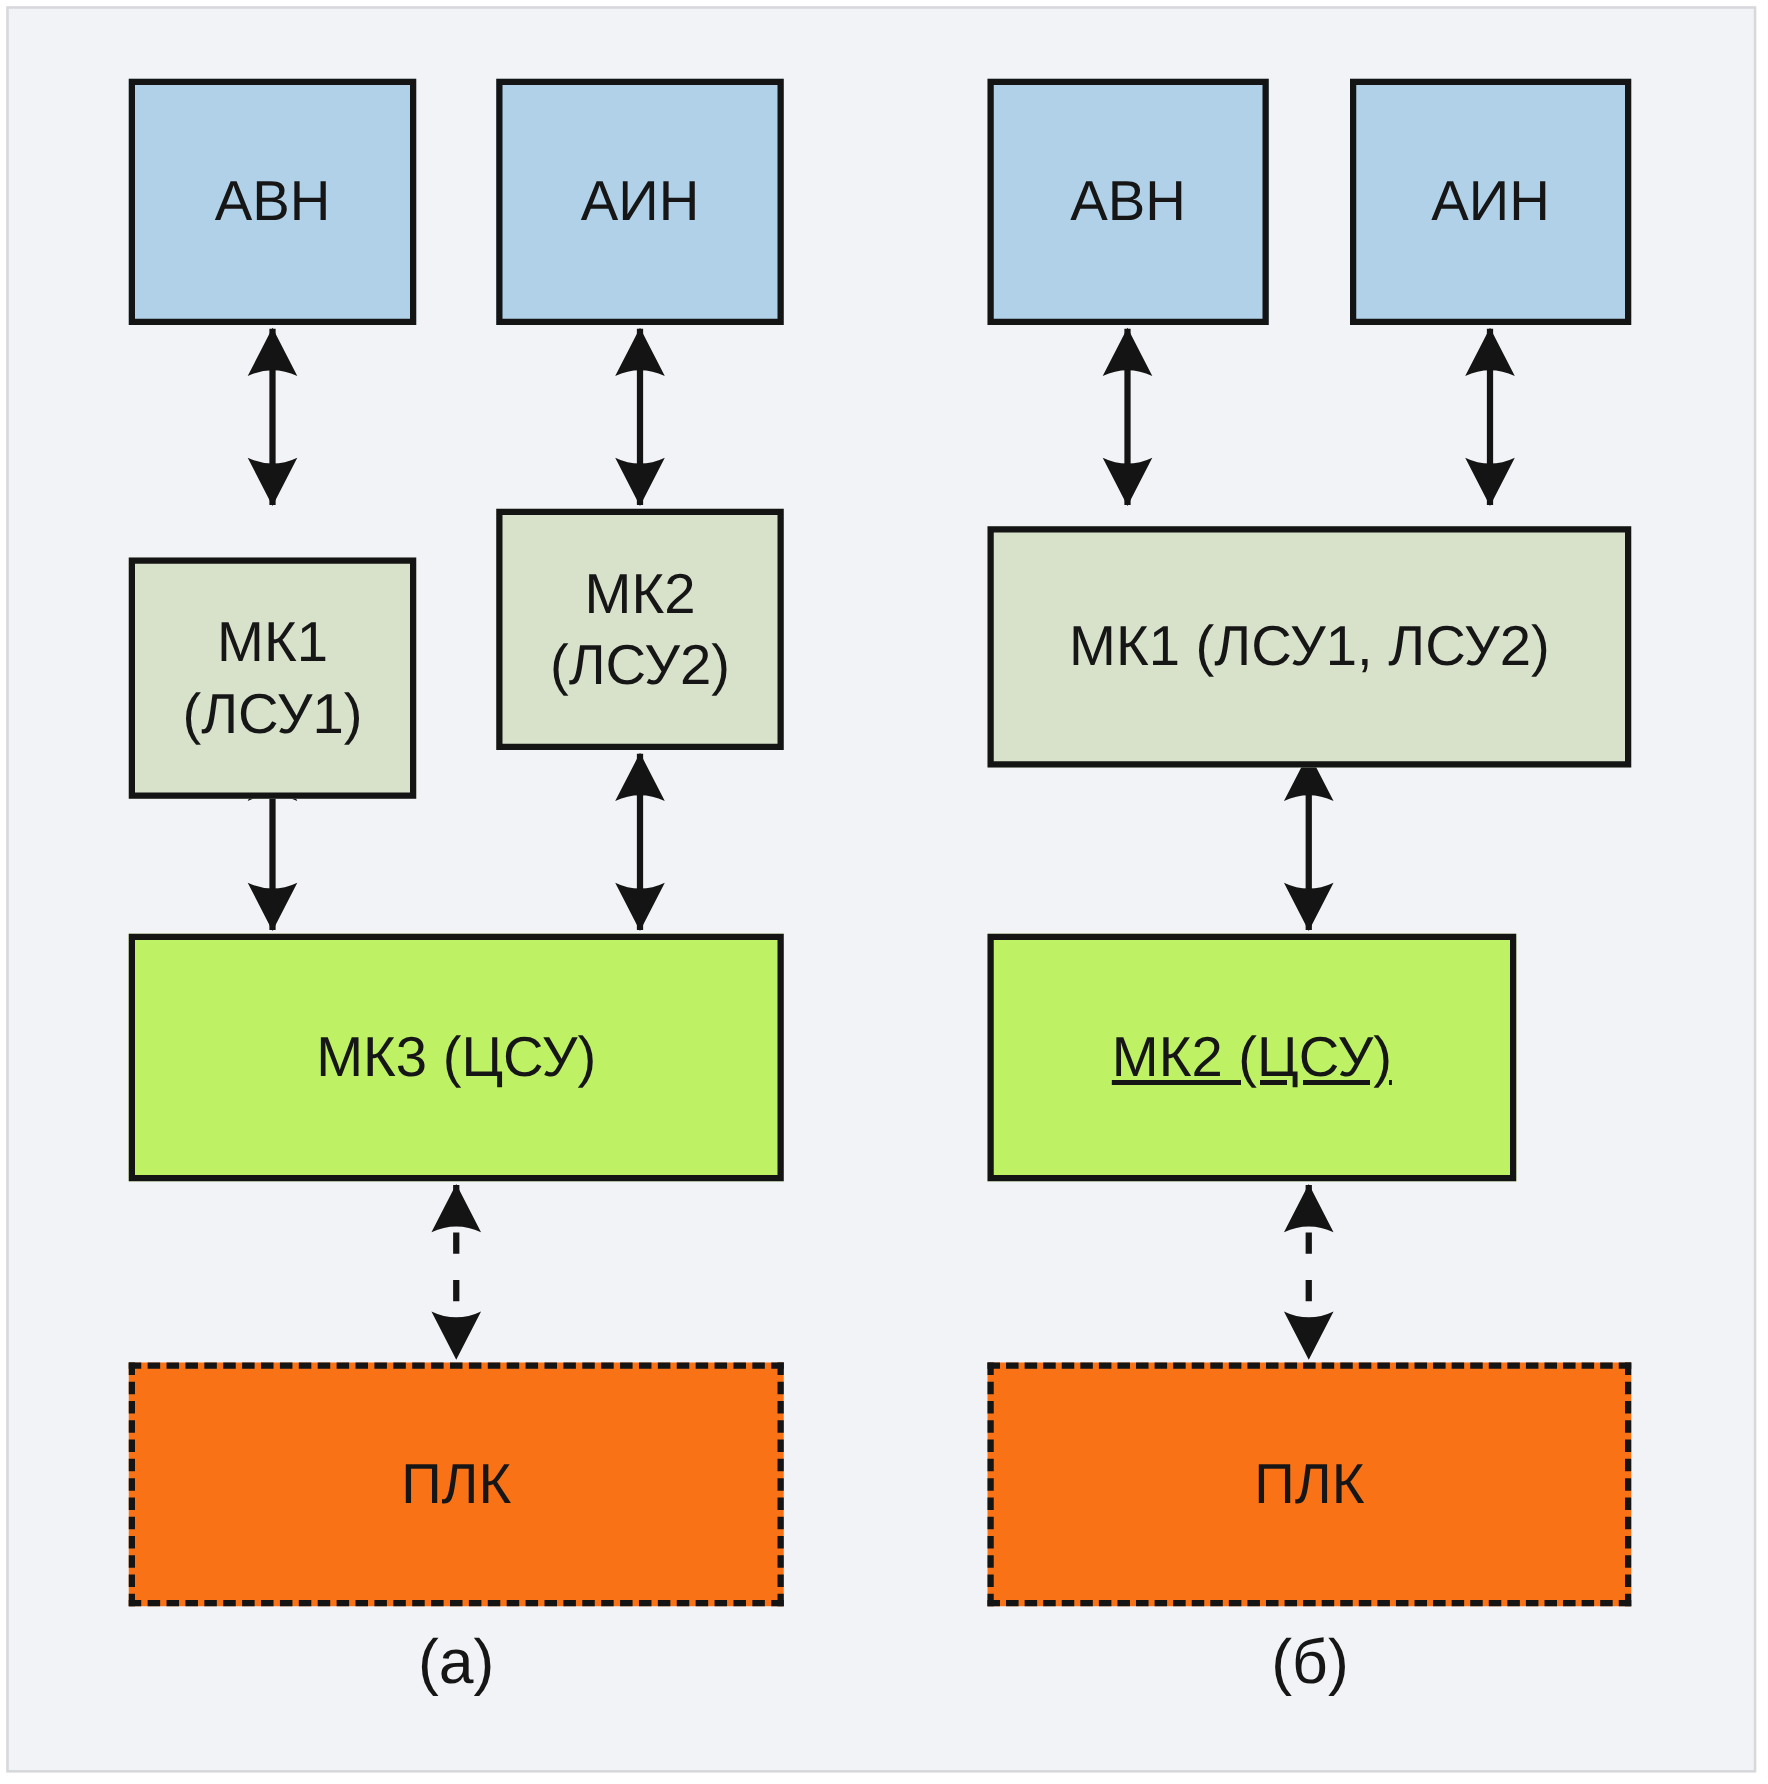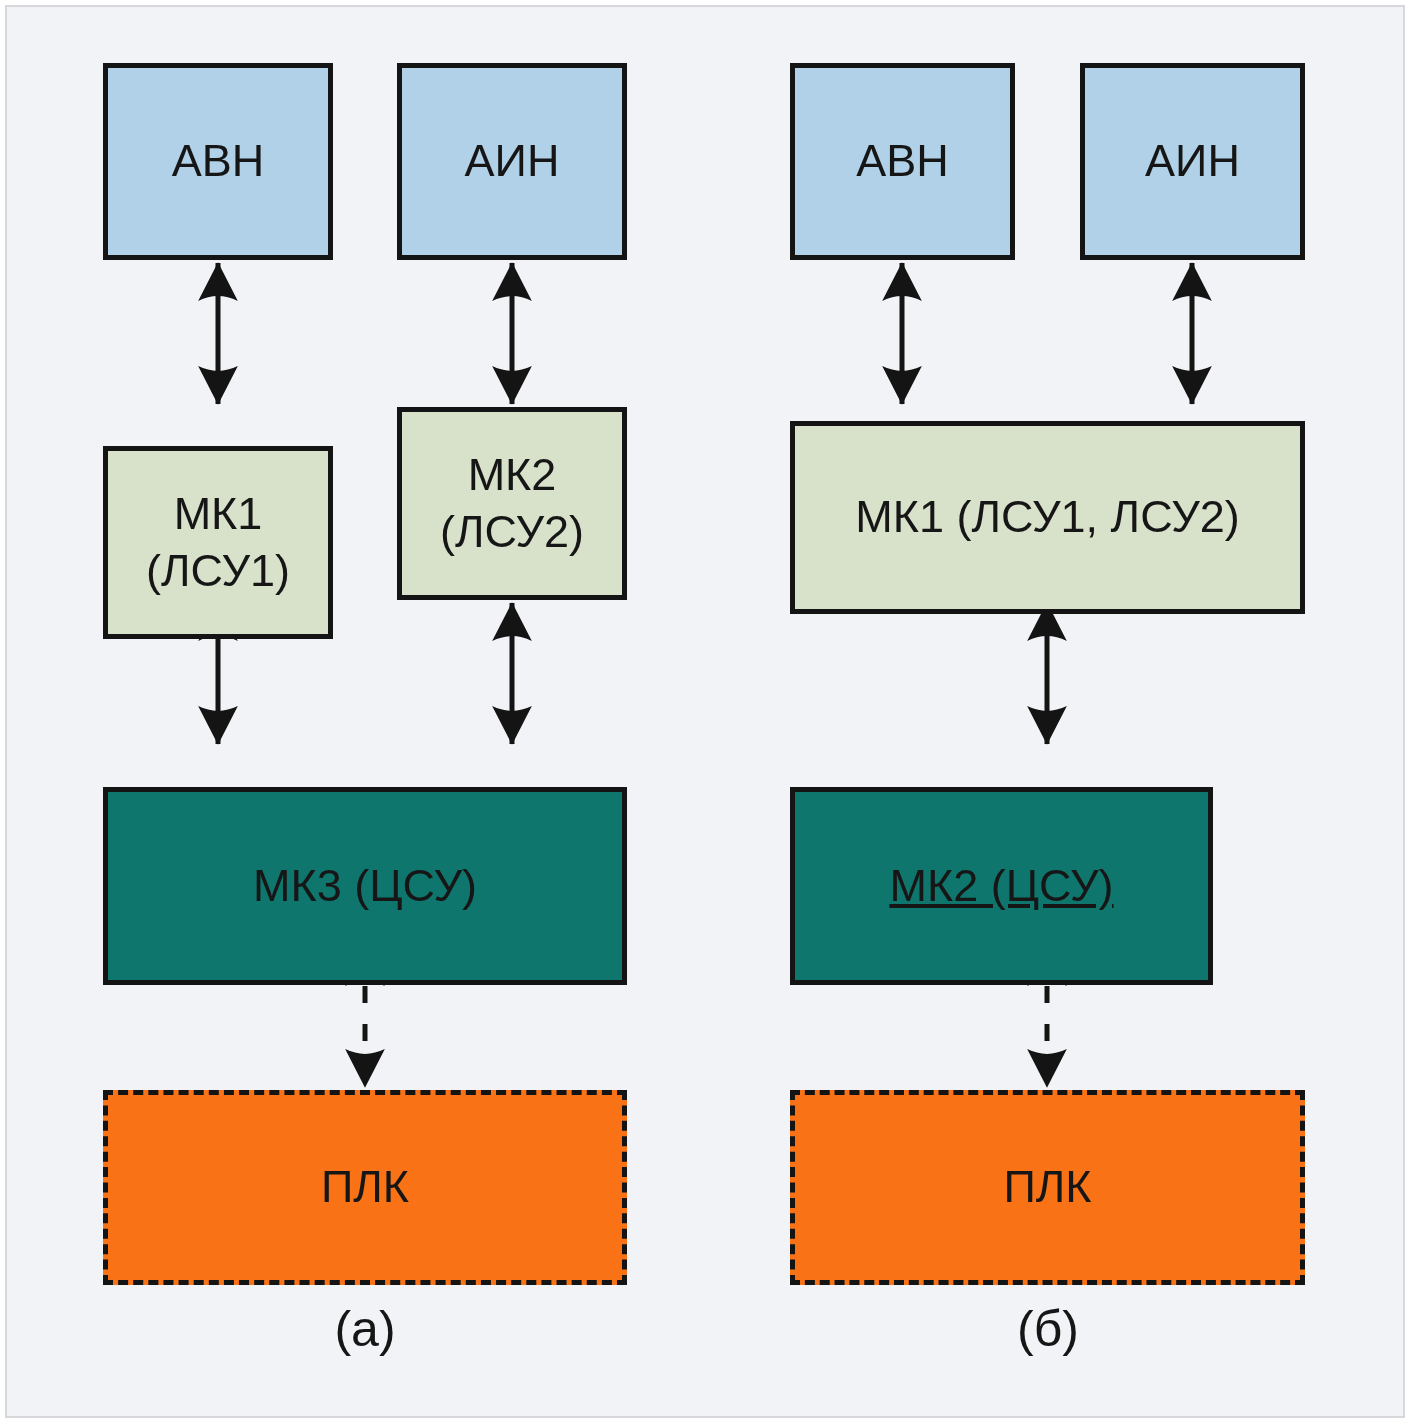--- a/index.html
+++ b/index.html
@@ -37,21 +37,21 @@
     align-items: center;
     justify-content: center;
     text-align: center;
     font-size: 45px;
     line-height: 1.25;
     color: #161616;
     padding: 0 12px;
   }
   .node.blue   { background: #b0d1e7; }
   .node.green  { background: #d8e2cb; }
-  .node.red    { background: #0f766e; margin-top: 40px; }
+  .node.red    { background: #bef264; }
   .node.yellow { background: #f97316; border-style: dashed; }
 
   
   .a-avn { left: 103px; top:  63px; width: 230px; height: 197px; }
   .a-ain { left: 397px; top:  63px; width: 230px; height: 197px; }
   .a-mk1 { left: 103px; top: 407px; width: 230px; height: 193px; margin-top: 39px; }
   .a-mk2 { left: 397px; top: 407px; width: 230px; height: 193px; }
   .a-mk3 { left: 103px; top: 747px; width: 524px; height: 198px; }
   .a-plk { left: 103px; top: 1090px; width: 524px; height: 195px; }
 

